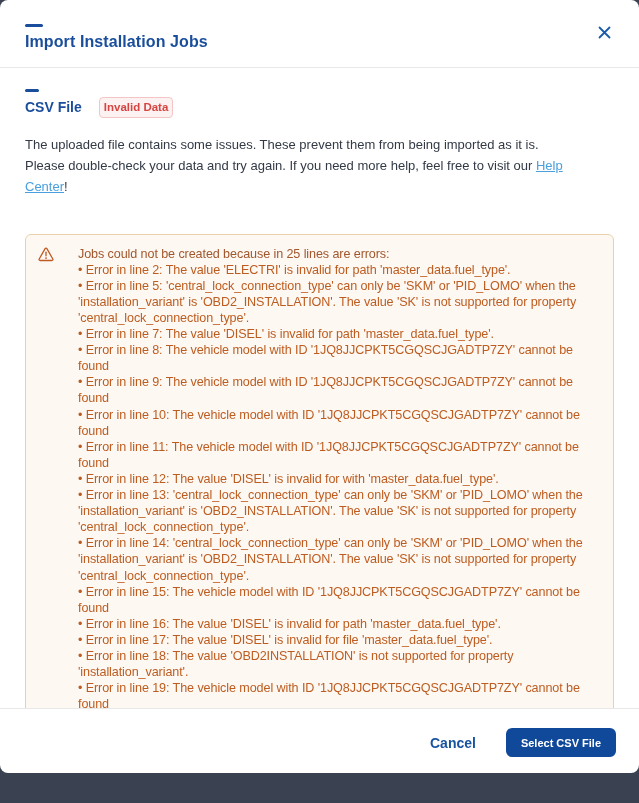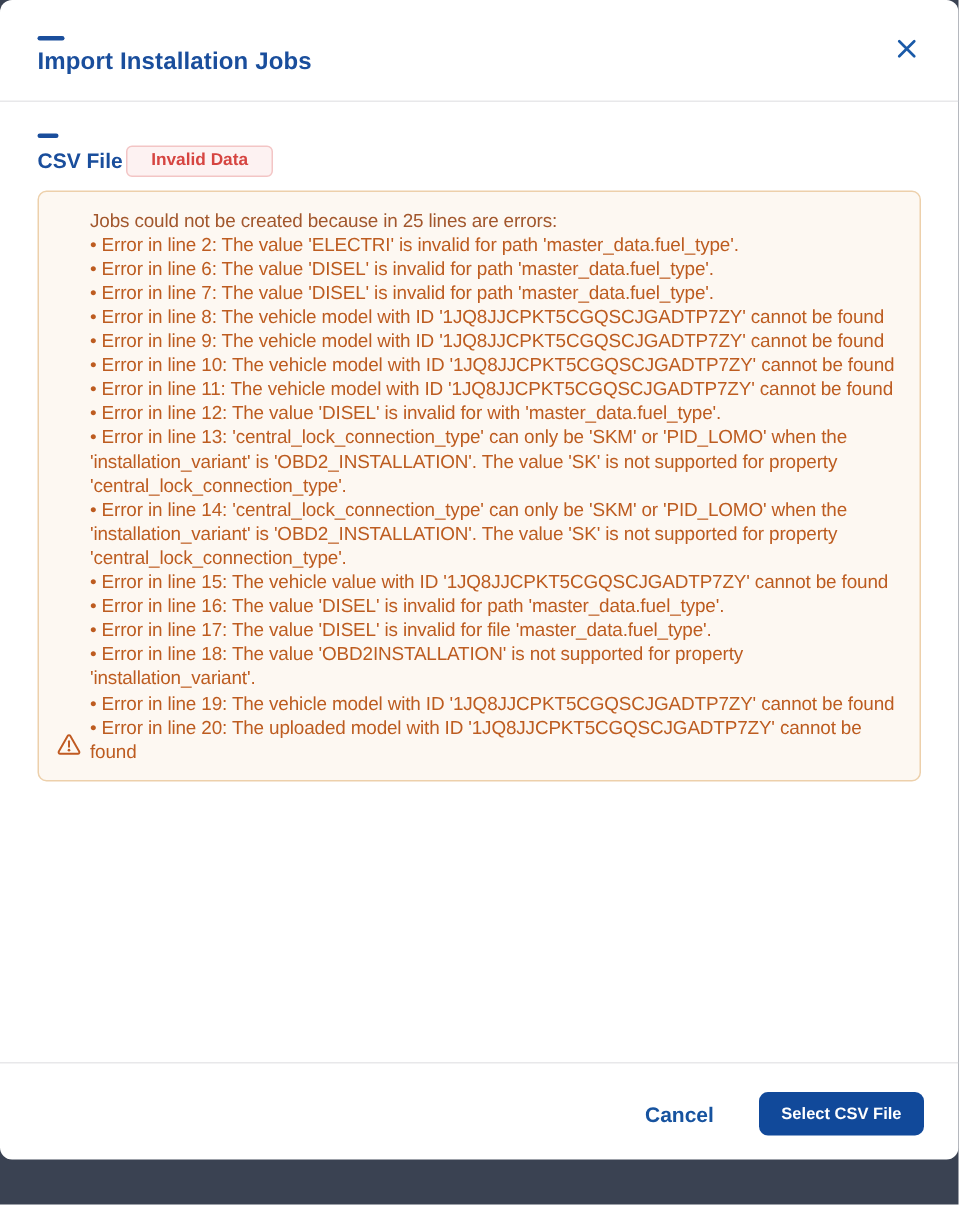--- a/index.html
+++ b/index.html
@@ -24,40 +24,40 @@
     position: absolute; top: 24px; right: 25px;
     background: none; border: none; cursor: pointer;
     width: 20px; height: 20px; display: flex; align-items: center; justify-content: center;
     color: #1a5aa8;
   }
   .divider { height: 1px; background: #e8e8ea; width: 100%; }
   
   .content { flex: 1; padding: 0 25px; overflow: hidden; }
   .section-head { margin-top: 21px; }
   .section-dash { width: 14px; height: 3px; border-radius: 2px; background: #1a4e9c; margin-bottom: 5px; }
-  .section-row { display: flex; align-items: center; gap: 2px; }
+  .section-row { display: flex; align-items: center; gap: 17px; }
   .section-title { font-size: 14px; font-weight: bold; color: #1a4e9c; }
   .badge {
     font-size: 11.5px; font-weight: bold; color: #d64541;
     background: #fdf2f2; border: 1px solid #f3c5c5; border-radius: 4px;
-    padding: 3px 16px; line-height: 1.1;
+    padding: 3px 4px; line-height: 1.1;
   }
   .intro {
     margin-top: 16px; font-size: 13px; line-height: 21px;
     color: #333a46; max-width: 576px;
   }
   .intro a { color: #49a0dc; text-decoration: underline; }
   
   .warning-panel {
-    margin-top: 9px;
+    margin-top: 37px;
     background: #fdf8f2;
     border: 1px solid #edd0ab;
     border-radius: 6px;
     padding: 11px 14px 11px 12px;
-    display: flex; gap: 6px; align-items: flex-end;
+    display: flex; gap: 24px; align-items: flex-start;
   }
   .warning-icon { flex: 0 0 auto; margin-top: 1px; }
   .warning-body { font-size: 12.6px; line-height: 16.1px; letter-spacing: -0.1px; }
   .warning-heading { color: #a2572d; }
   .error-list { list-style: none; color: #bd5c20; }
   .error-list li::before { content: "• "; }
   
   .modal-footer { margin-top: auto; }
   .footer-actions {
     display: flex; justify-content: flex-end; align-items: center;
@@ -96,43 +96,44 @@
   <div class="content">
 
     <div class="section-head">
       <div class="section-dash"></div>
       <div class="section-row">
         <span class="section-title">CSV File</span>
         <span class="badge">Invalid Data</span>
       </div>
     </div>
 
+    <p class="intro"><span>The uploaded file contains some issues. These prevent them from being imported as it is.</span><br><span>Please double-check your data and try again. If you need more help, feel free to visit our </span><a href="#">Help Center</a><span>!</span></p>
 
     <div class="warning-panel">
       <span class="warning-icon">
         <svg width="16" height="15" viewBox="0 0 16 15">
           <path d="M7.1 1.6 L1.2 12 a1 1 0 0 0 .87 1.5 h11.86 a1 1 0 0 0 .87 -1.5 L8.9 1.6 a1.04 1.04 0 0 0 -1.8 0 Z" fill="none" stroke="#c05a22" stroke-width="1.3" stroke-linejoin="round"></path>
           <line x1="8" y1="5.2" x2="8" y2="8.8" stroke="#c05a22" stroke-width="1.3" stroke-linecap="round"></line>
           <circle cx="8" cy="11.1" r="0.9" fill="#c05a22"></circle>
         </svg>
       </span>
       <div class="warning-body">
         <div class="warning-heading">Jobs could not be created because in 25 lines are errors:</div>
         <ul class="error-list">
             <li>Error in line 2: The value 'ELECTRI' is invalid for path 'master_data.fuel_type'.</li>
-            <li>Error in line 6: The value 'DISEL' is invalid for path 'master_data.fuel_type'.</li>
+            <li>Error in line 5: 'central_lock_connection_type' can only be 'SKM' or 'PID_LOMO' when the 'installation_variant' is 'OBD2_INSTALLATION'. The value 'SK' is not supported for property 'central_lock_connection_type'.</li>
             <li>Error in line 7: The value 'DISEL' is invalid for path 'master_data.fuel_type'.</li>
             <li>Error in line 8: The vehicle model with ID '1JQ8JJCPKT5CGQSCJGADTP7ZY' cannot be found</li>
             <li>Error in line 9: The vehicle model with ID '1JQ8JJCPKT5CGQSCJGADTP7ZY' cannot be found</li>
             <li>Error in line 10: The vehicle model with ID '1JQ8JJCPKT5CGQSCJGADTP7ZY' cannot be found</li>
             <li>Error in line 11: The vehicle model with ID '1JQ8JJCPKT5CGQSCJGADTP7ZY' cannot be found</li>
             <li>Error in line 12: The value 'DISEL' is invalid for with 'master_data.fuel_type'.</li>
             <li>Error in line 13: 'central_lock_connection_type' can only be 'SKM' or 'PID_LOMO' when the 'installation_variant' is 'OBD2_INSTALLATION'. The value 'SK' is not supported for property 'central_lock_connection_type'.</li>
             <li>Error in line 14: 'central_lock_connection_type' can only be 'SKM' or 'PID_LOMO' when the 'installation_variant' is 'OBD2_INSTALLATION'. The value 'SK' is not supported for property 'central_lock_connection_type'.</li>
-            <li>Error in line 15: The vehicle value with ID '1JQ8JJCPKT5CGQSCJGADTP7ZY' cannot be found</li>
+            <li>Error in line 15: The vehicle model with ID '1JQ8JJCPKT5CGQSCJGADTP7ZY' cannot be found</li>
             <li>Error in line 16: The value 'DISEL' is invalid for path 'master_data.fuel_type'.</li>
             <li>Error in line 17: The value 'DISEL' is invalid for file 'master_data.fuel_type'.</li>
             <li>Error in line 18: The value 'OBD2INSTALLATION' is not supported for property 'installation_variant'.</li>
             <li>Error in line 19: The vehicle model with ID '1JQ8JJCPKT5CGQSCJGADTP7ZY' cannot be found</li>
             <li>Error in line 20: The uploaded model with ID '1JQ8JJCPKT5CGQSCJGADTP7ZY' cannot be found</li>
           </ul>
       </div>
     </div>
 
   </div>

